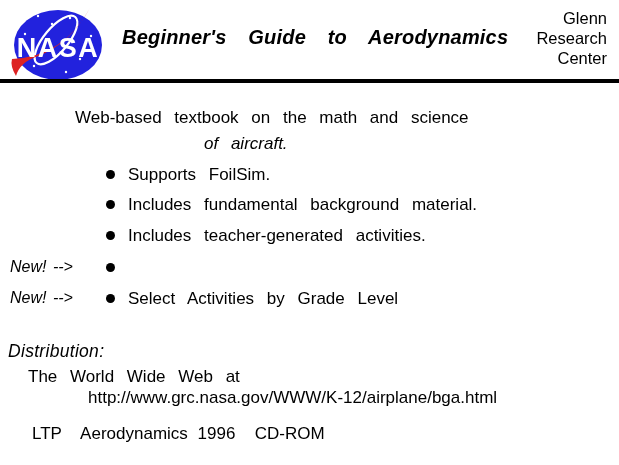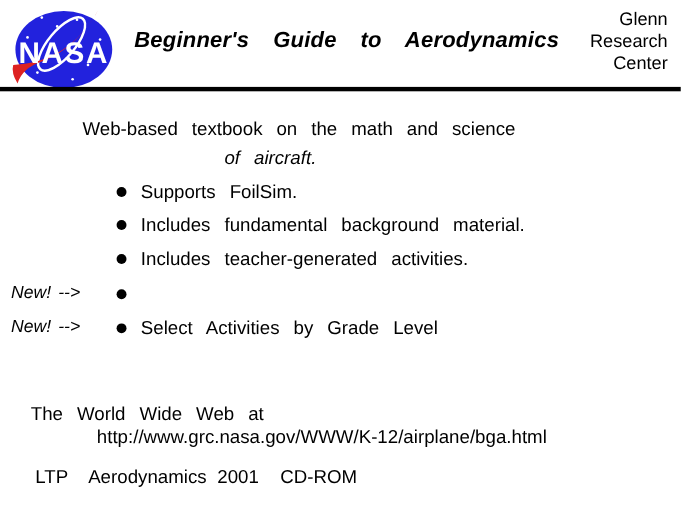--- a/index.html
+++ b/index.html
@@ -122,17 +122,18 @@
   <div class="bullet-row r3">
     <span class="new-flag">New! --&gt;</span>
     <span class="dot"></span>
   </div>
   <div class="bullet-row r4">
     <span class="new-flag">New! --&gt;</span>
     <span class="dot"></span>
     <span class="btext">Select Activities by Grade Level</span>
   </div>
 
+  <div class="abs dist-heading">Distribution:</div>
   <div class="abs body-text web-line">The World Wide Web at</div>
   <div class="abs body-text url-line">http://www.grc.nasa.gov/WWW/K-12/airplane/bga.html</div>
-  <div class="abs body-text cdrom-line">LTP  Aerodynamics 2001  CD-ROM</div>
+  <div class="abs body-text cdrom-line">LTP  Aerodynamics 1996  CD-ROM</div>
 
 </div>
 
 </body></html>

